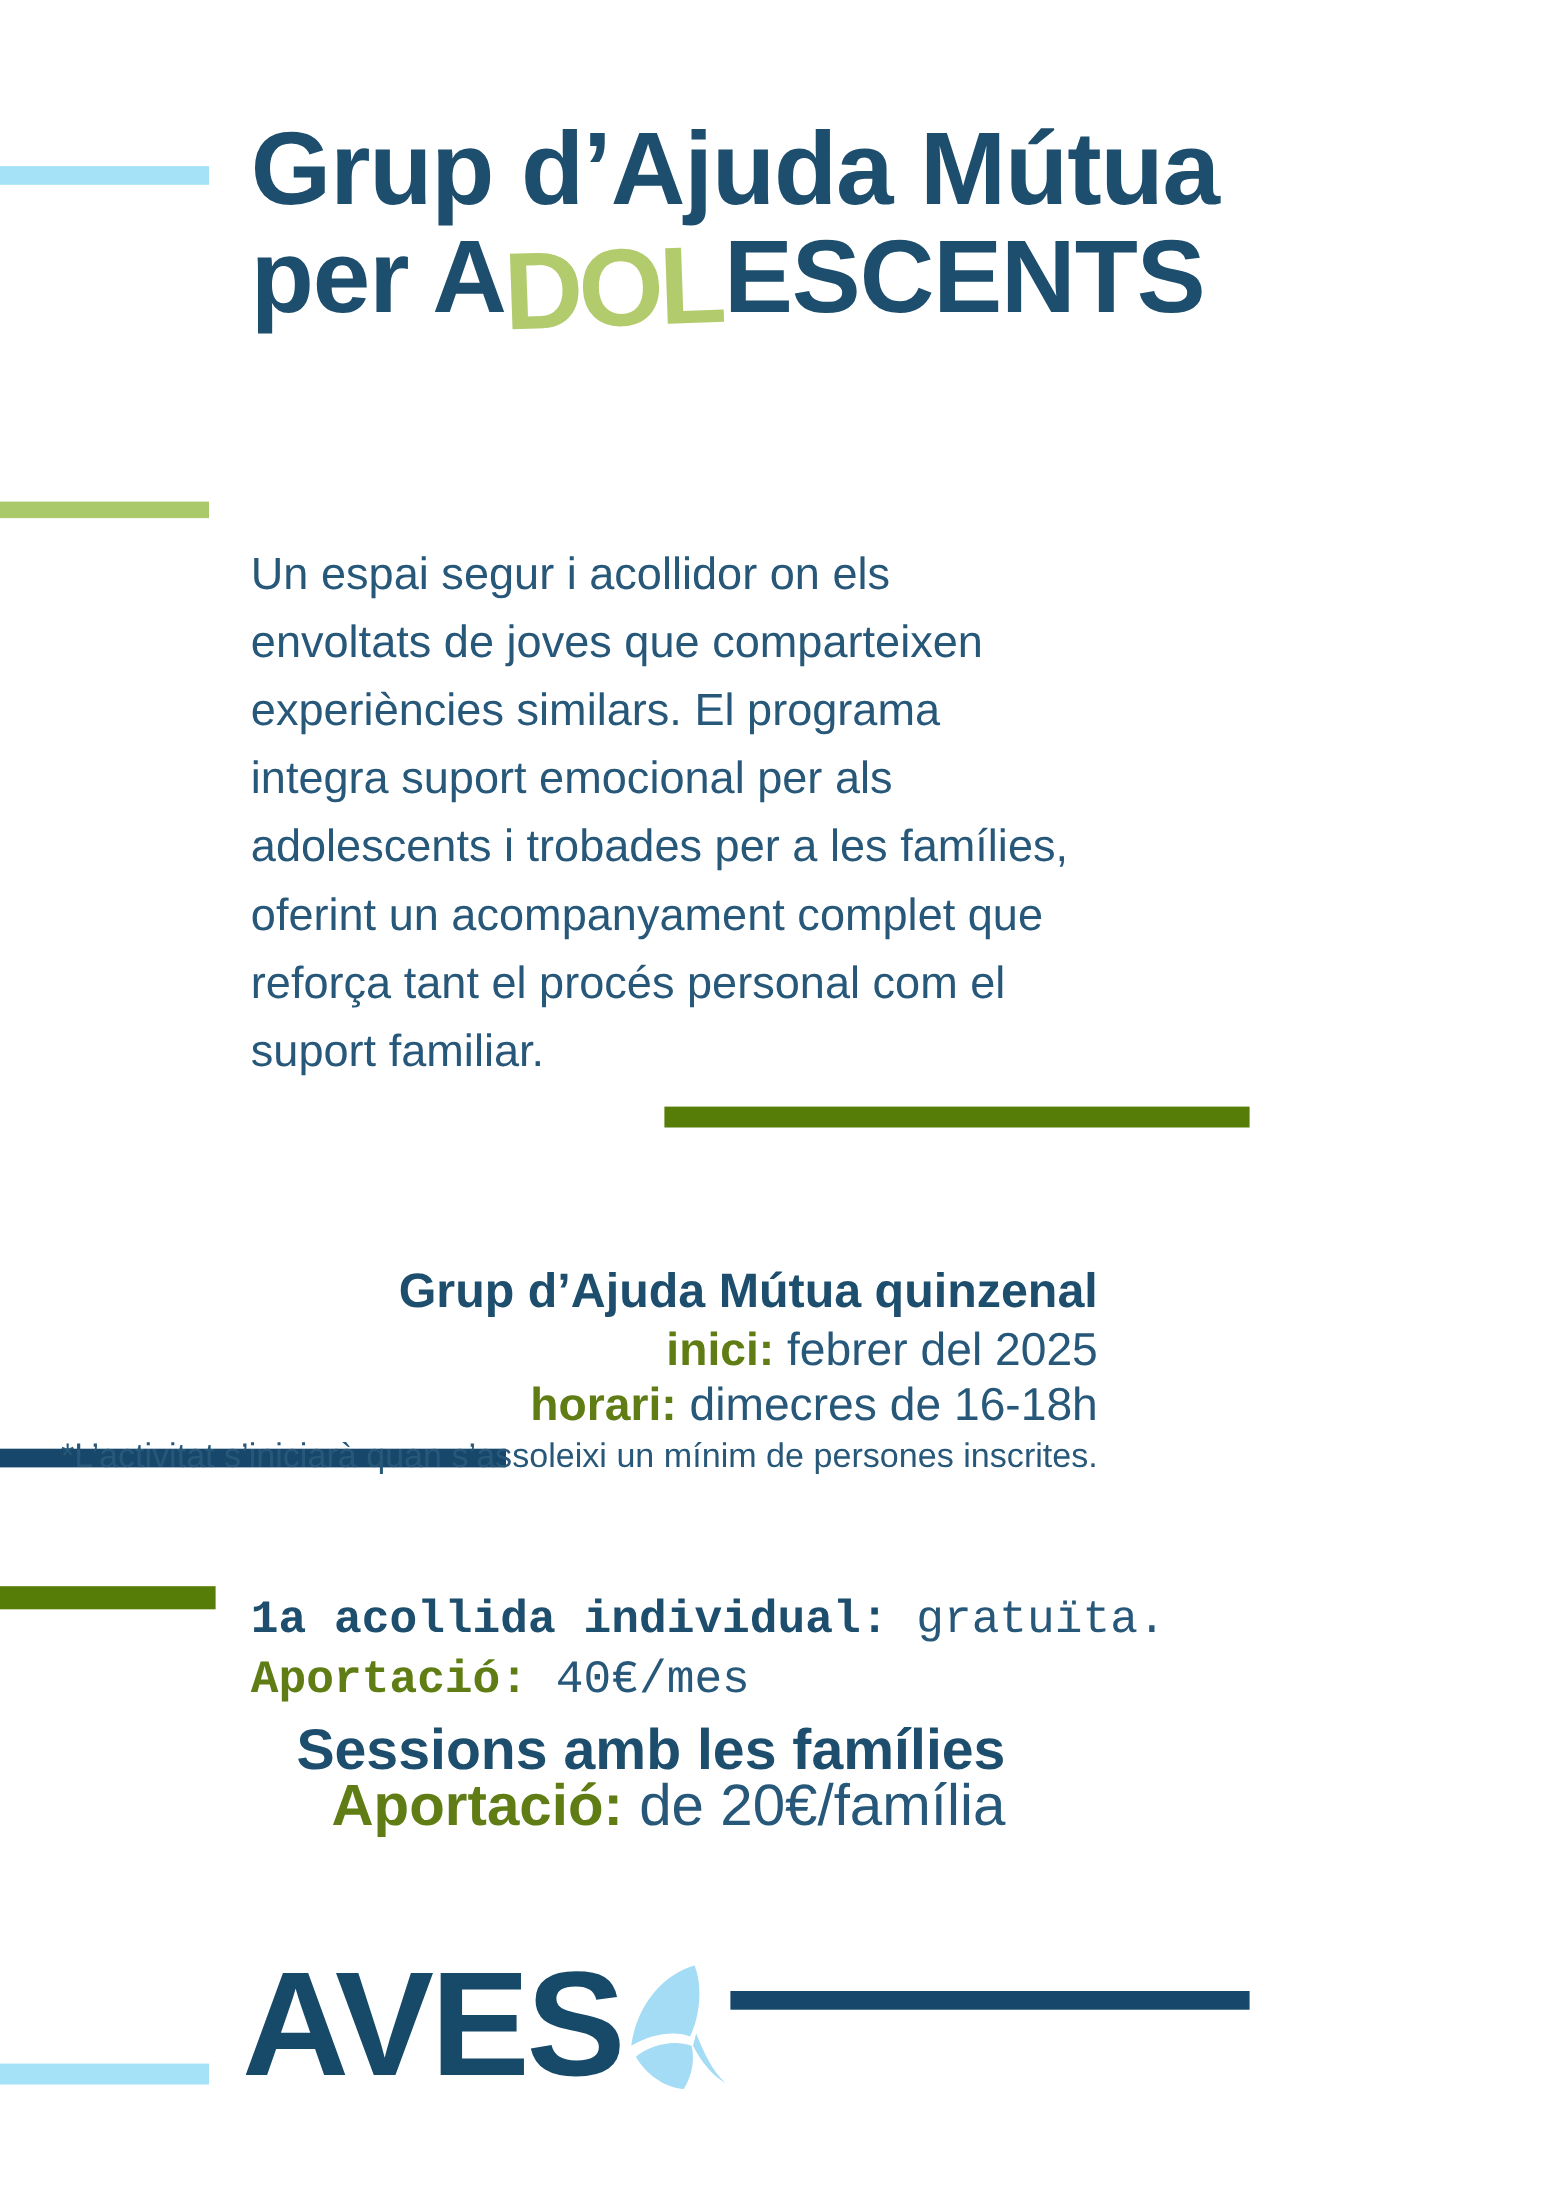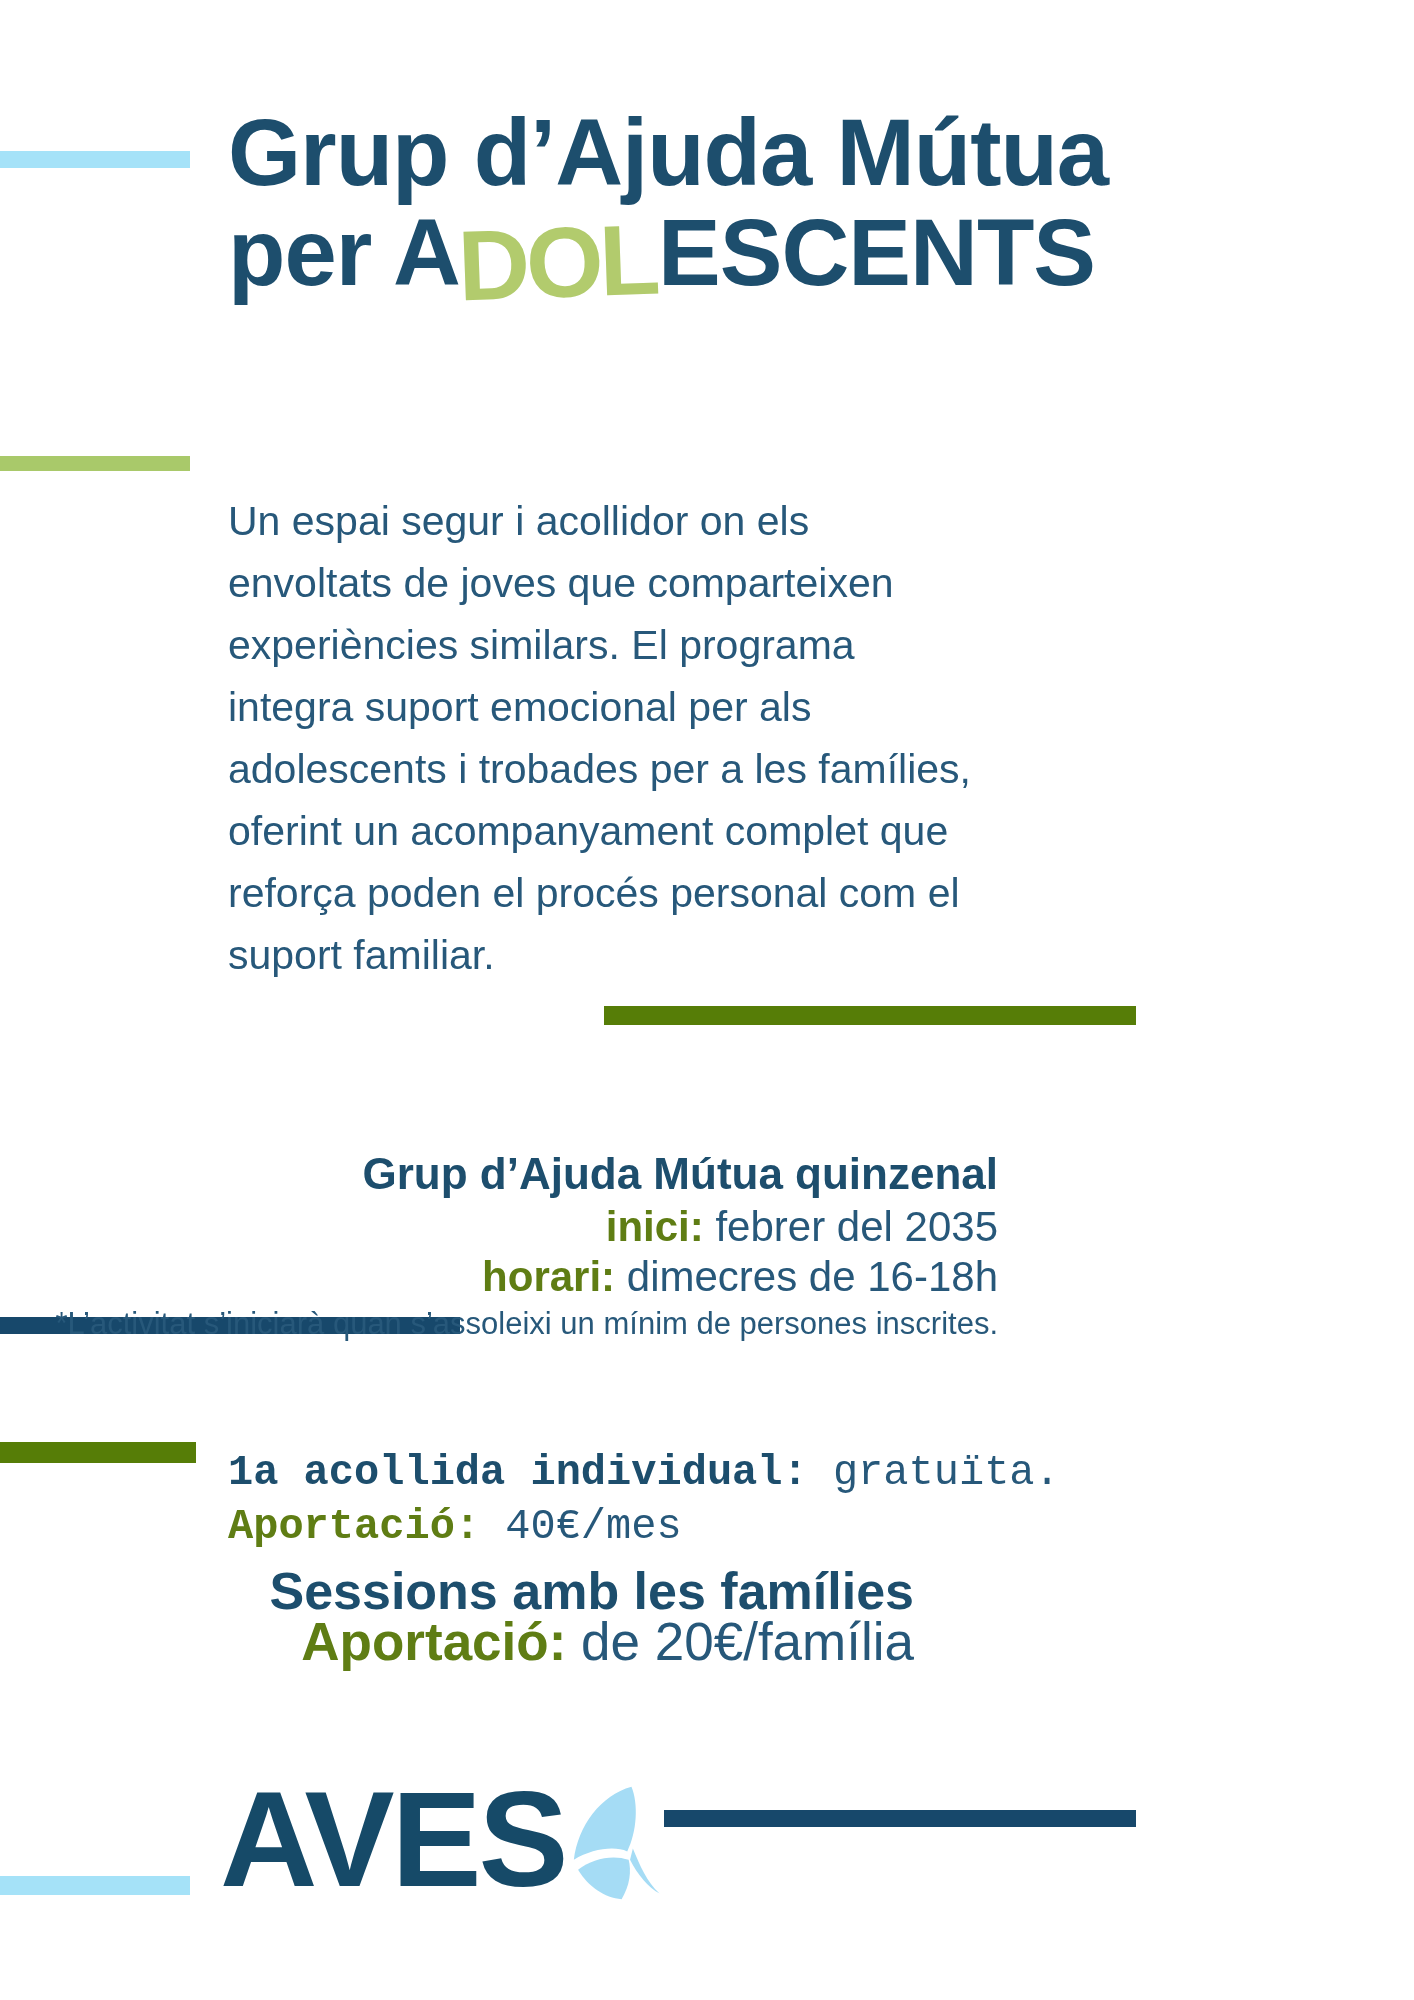--- a/index.html
+++ b/index.html
@@ -135,27 +135,27 @@
     <div><span>per A</span><span class="dol">DOL</span><span>ESCENTS</span></div>
   </div>
 
   <div class="intro">
     <div>Un espai segur i acollidor on els</div>
     <div>envoltats de joves que comparteixen</div>
     <div>experiències similars. El programa</div>
     <div>integra suport emocional per als</div>
     <div>adolescents i trobades per a les famílies,</div>
     <div>oferint un acompanyament complet que</div>
-    <div>reforça poden el procés personal com el</div>
+    <div>reforça tant el procés personal com el</div>
     <div>suport familiar.</div>
   </div>
 
   <div class="program">
     <div class="heading">Grup d’Ajuda Mútua quinzenal</div>
-    <div class="line"><span class="label-olive">inici:</span><span> febrer del 2035</span></div>
+    <div class="line"><span class="label-olive">inici:</span><span> febrer del 2025</span></div>
     <div class="line"><span class="label-olive">horari:</span><span> dimecres de 16-18h</span></div>
     <div class="note">*L’activitat s’iniciarà quan s’assoleixi un mínim de persones inscrites.</div>
   </div>
 
   <div class="intake">
     <div><span class="label-navy">1a acollida individual:</span><span> gratuïta.</span></div>
     <div><span class="label-olive">Aportació:</span><span> 40€/mes</span></div>
   </div>
 
   <div class="family">

